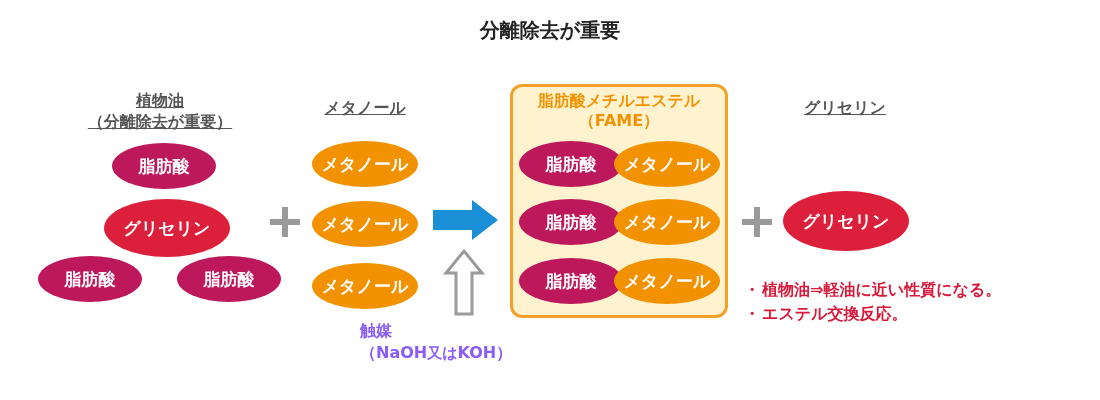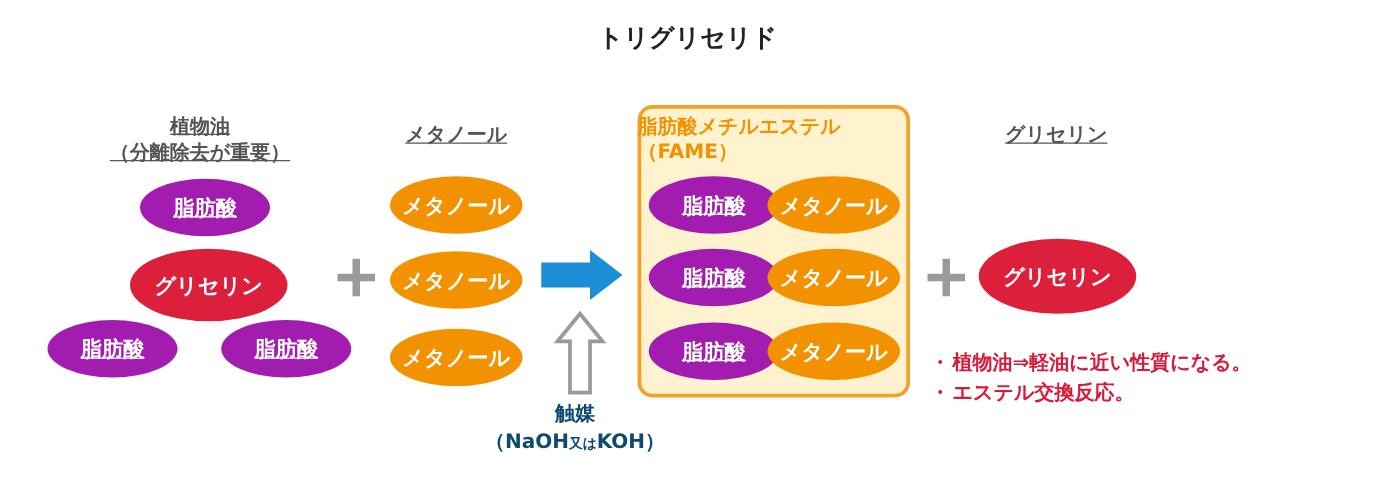--- a/index.html
+++ b/index.html
@@ -3,38 +3,38 @@
 <meta charset="utf-8">
 <style>
   html, body { margin: 0; padding: 0; background: #ffffff; }
   body { width: 1100px; height: 400px; position: relative; overflow: hidden;
          font-family: "DejaVu Sans", "Liberation Sans", sans-serif; }
   .abs { position: absolute; }
   .title { left: 0; width: 1100px; top: 17px; text-align: center; font-size: 20px; font-weight: bold; color: #222; }
   .label { color: #555; font-size: 16px; font-weight: bold; text-align: center; line-height: 21px; text-decoration: underline; }
   .ellipse { position: absolute; border-radius: 50%; display: flex; align-items: center; justify-content: center;
              color: #fff; font-weight: bold; font-size: 17px; white-space: nowrap; }
-  .green { background: #a21caf; text-decoration: underline; }
+  .green { background: #be185d; }
   .red { background: #dc1f3a; }
   .orange { background: #f39200; }
   .plus { position: absolute; width: 30px; height: 30px; }
   .plus::before, .plus::after { content: ""; position: absolute; background: #9a9a9a; }
   .plus::before { left: 12px; top: 0; width: 6px; height: 30px; }
   .plus::after { left: 0; top: 12px; width: 30px; height: 6px; }
   .fame-box { left: 510px; top: 84px; width: 218px; height: 234px; background: #fff3cf;
               border: 3px solid #f3a128; border-radius: 12px; box-sizing: border-box; }
-  .fame-title { left: 510px; width: 218px; top: 91px; text-align: left; color: #f39200;
+  .fame-title { left: 510px; width: 218px; top: 91px; text-align: center; color: #f39200;
                 font-weight: bold; font-size: 16px; line-height: 20px; }
-  .catalyst { color: #0c4a6e; font-weight: bold; font-size: 16px; text-align: center; line-height: 22px; }
+  .catalyst { color: #8b5cf6; font-weight: bold; font-size: 16px; line-height: 22px; }
   .note { color: #d7193a; font-weight: bold; font-size: 16px; line-height: 24px; }
 </style>
 </head>
 <body>
 
-<div class="abs title">トリグリセリド</div>
+<div class="abs title">分離除去が重要</div>
 
 <div class="abs label" style="left:60px; width:200px; top:90px;">
   <div>植物油</div>
   <div>（分離除去が重要）</div>
 </div>
 <div class="ellipse green" style="left:112px; top:143px; width:104px; height:46px;">脂肪酸</div>
 <div class="ellipse red" style="left:104px; top:199px; width:126px; height:58px;">グリセリン</div>
 <div class="ellipse green" style="left:38px; top:256px; width:104px; height:46px;">脂肪酸</div>
 <div class="ellipse green" style="left:177px; top:256px; width:104px; height:46px;">脂肪酸</div>
 
@@ -47,21 +47,21 @@
 
 <svg class="abs" style="left:430px; top:198px;" width="72" height="44">
   <polygon points="3,12 42,12 42,2 68,22 42,42 42,32 3,32" fill="#1a8fd6"></polygon>
 </svg>
 
 <svg class="abs" style="left:442px; top:248px;" width="44" height="70">
   <polygon points="22,3 40,25 30,25 30,66 14,66 14,25 4,25" fill="#ffffff" stroke="#9a9a9a" stroke-width="3"></polygon>
 </svg>
 <div class="abs catalyst" style="left:360px; width:200px; top:320px;">
   <div>触媒</div>
-  <div><span>（NaOH</span><span style="font-size:11px;">又は</span><span>KOH）</span></div>
+  <div><span>（NaOH</span><span style="font-size:15px;">又は</span><span>KOH）</span></div>
 </div>
 
 <div class="abs fame-box"></div>
 <div class="abs fame-title">
   <div>脂肪酸メチルエステル</div>
   <div>（FAME）</div>
 </div>
 
 <div class="ellipse green" style="left:519px; top:141px; width:104px; height:46px;">脂肪酸</div>
 <div class="ellipse orange" style="left:614px; top:141px; width:106px; height:46px;">メタノール</div>

